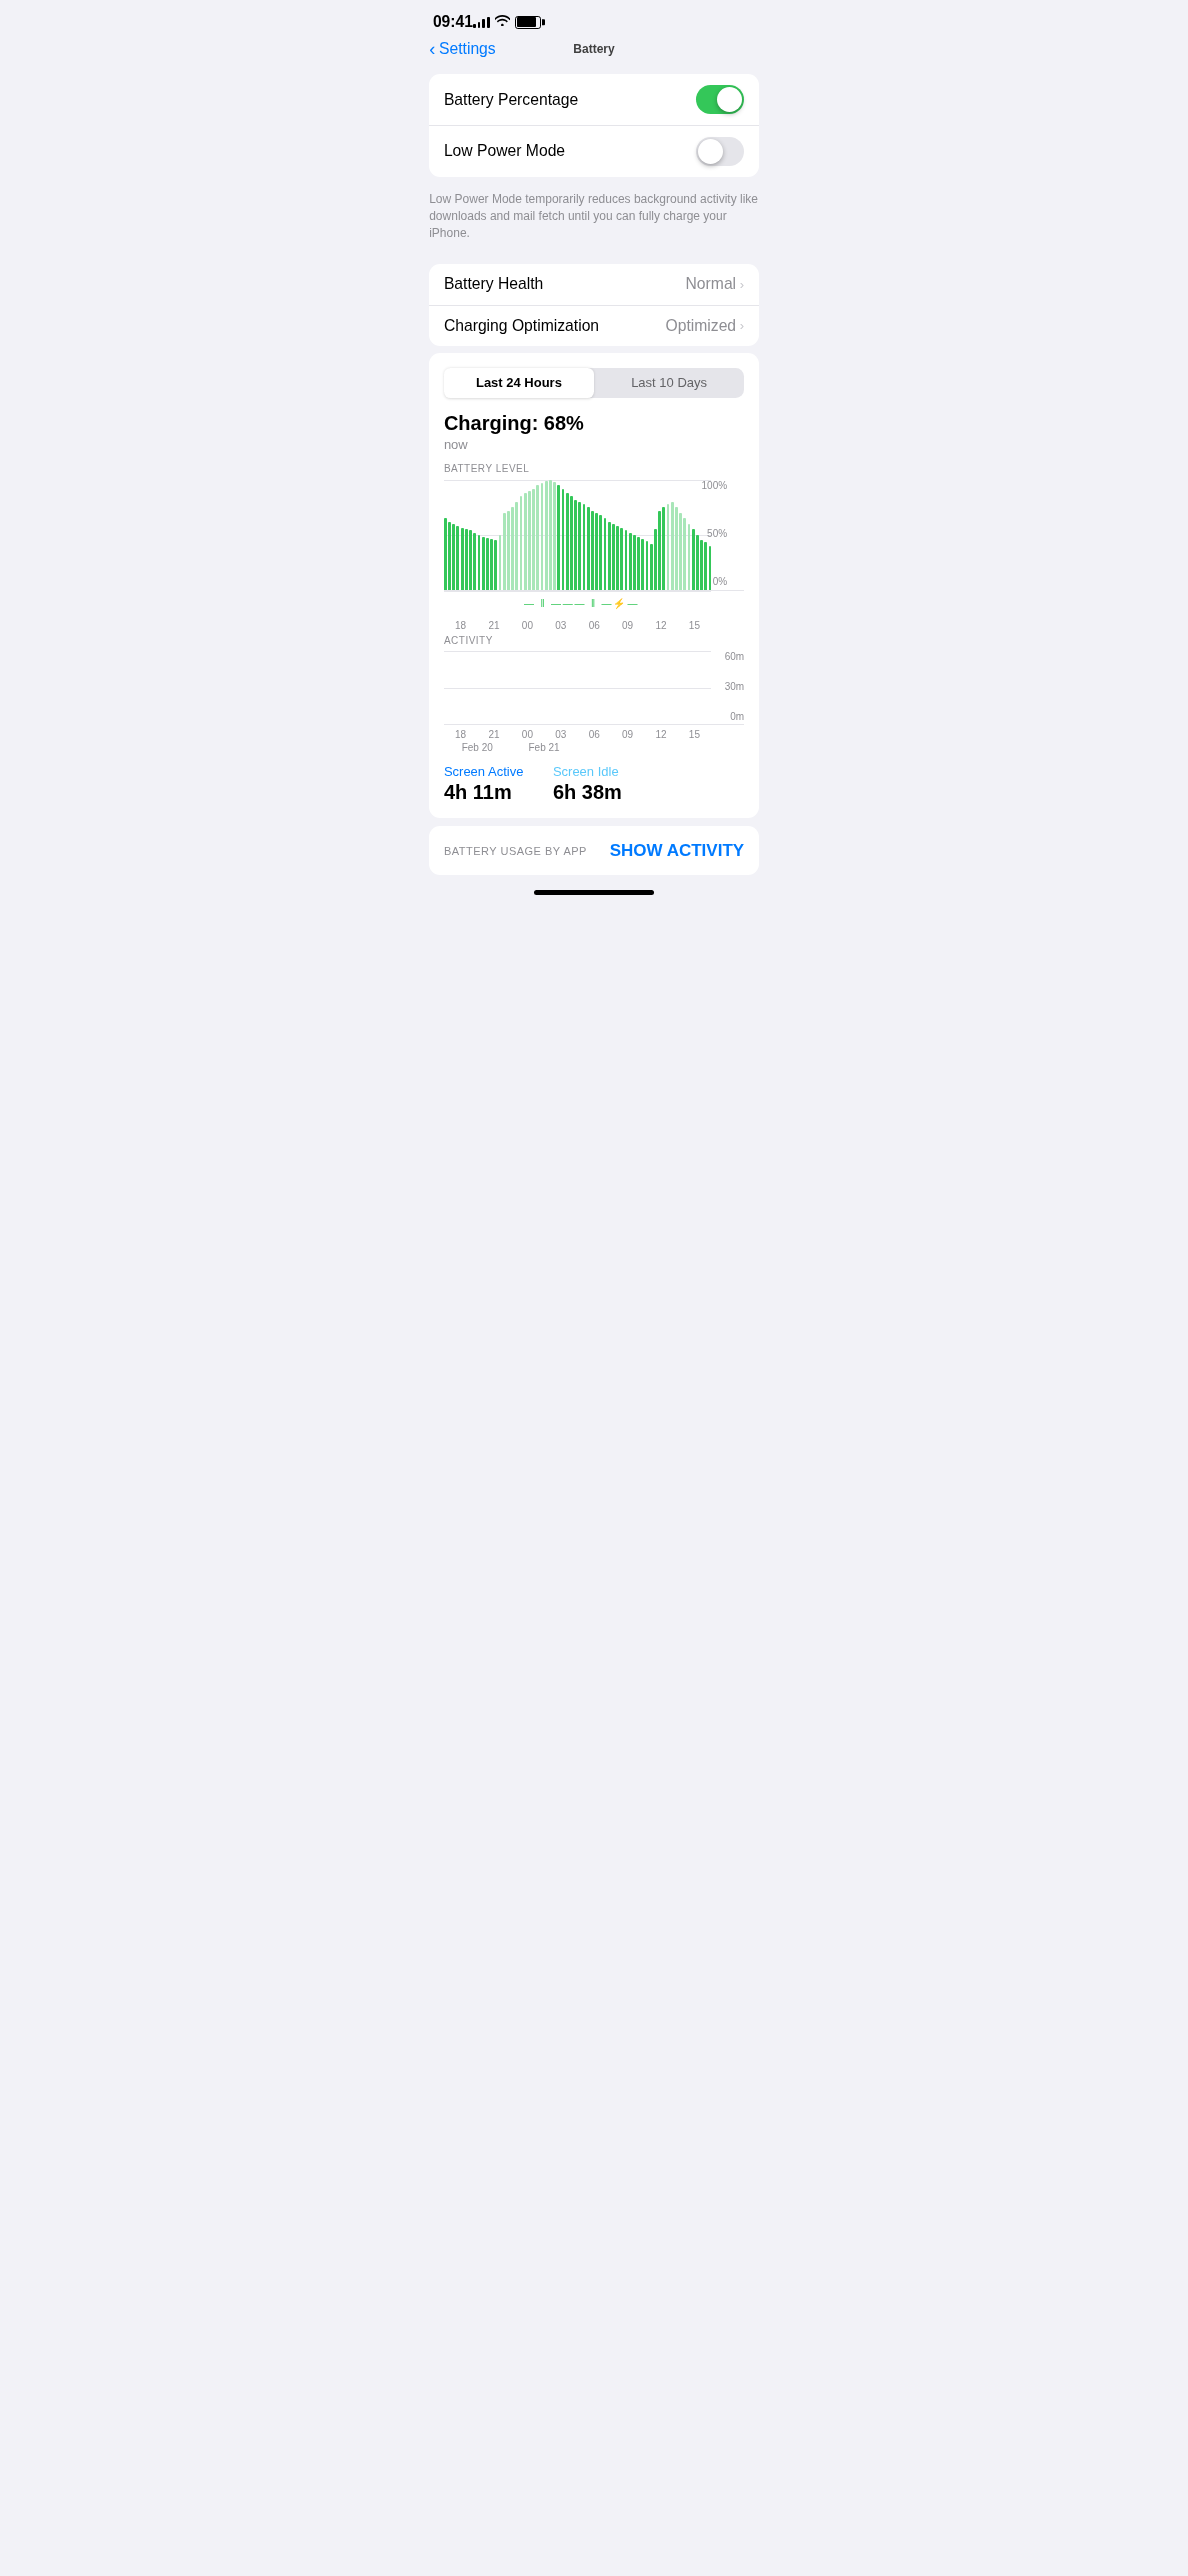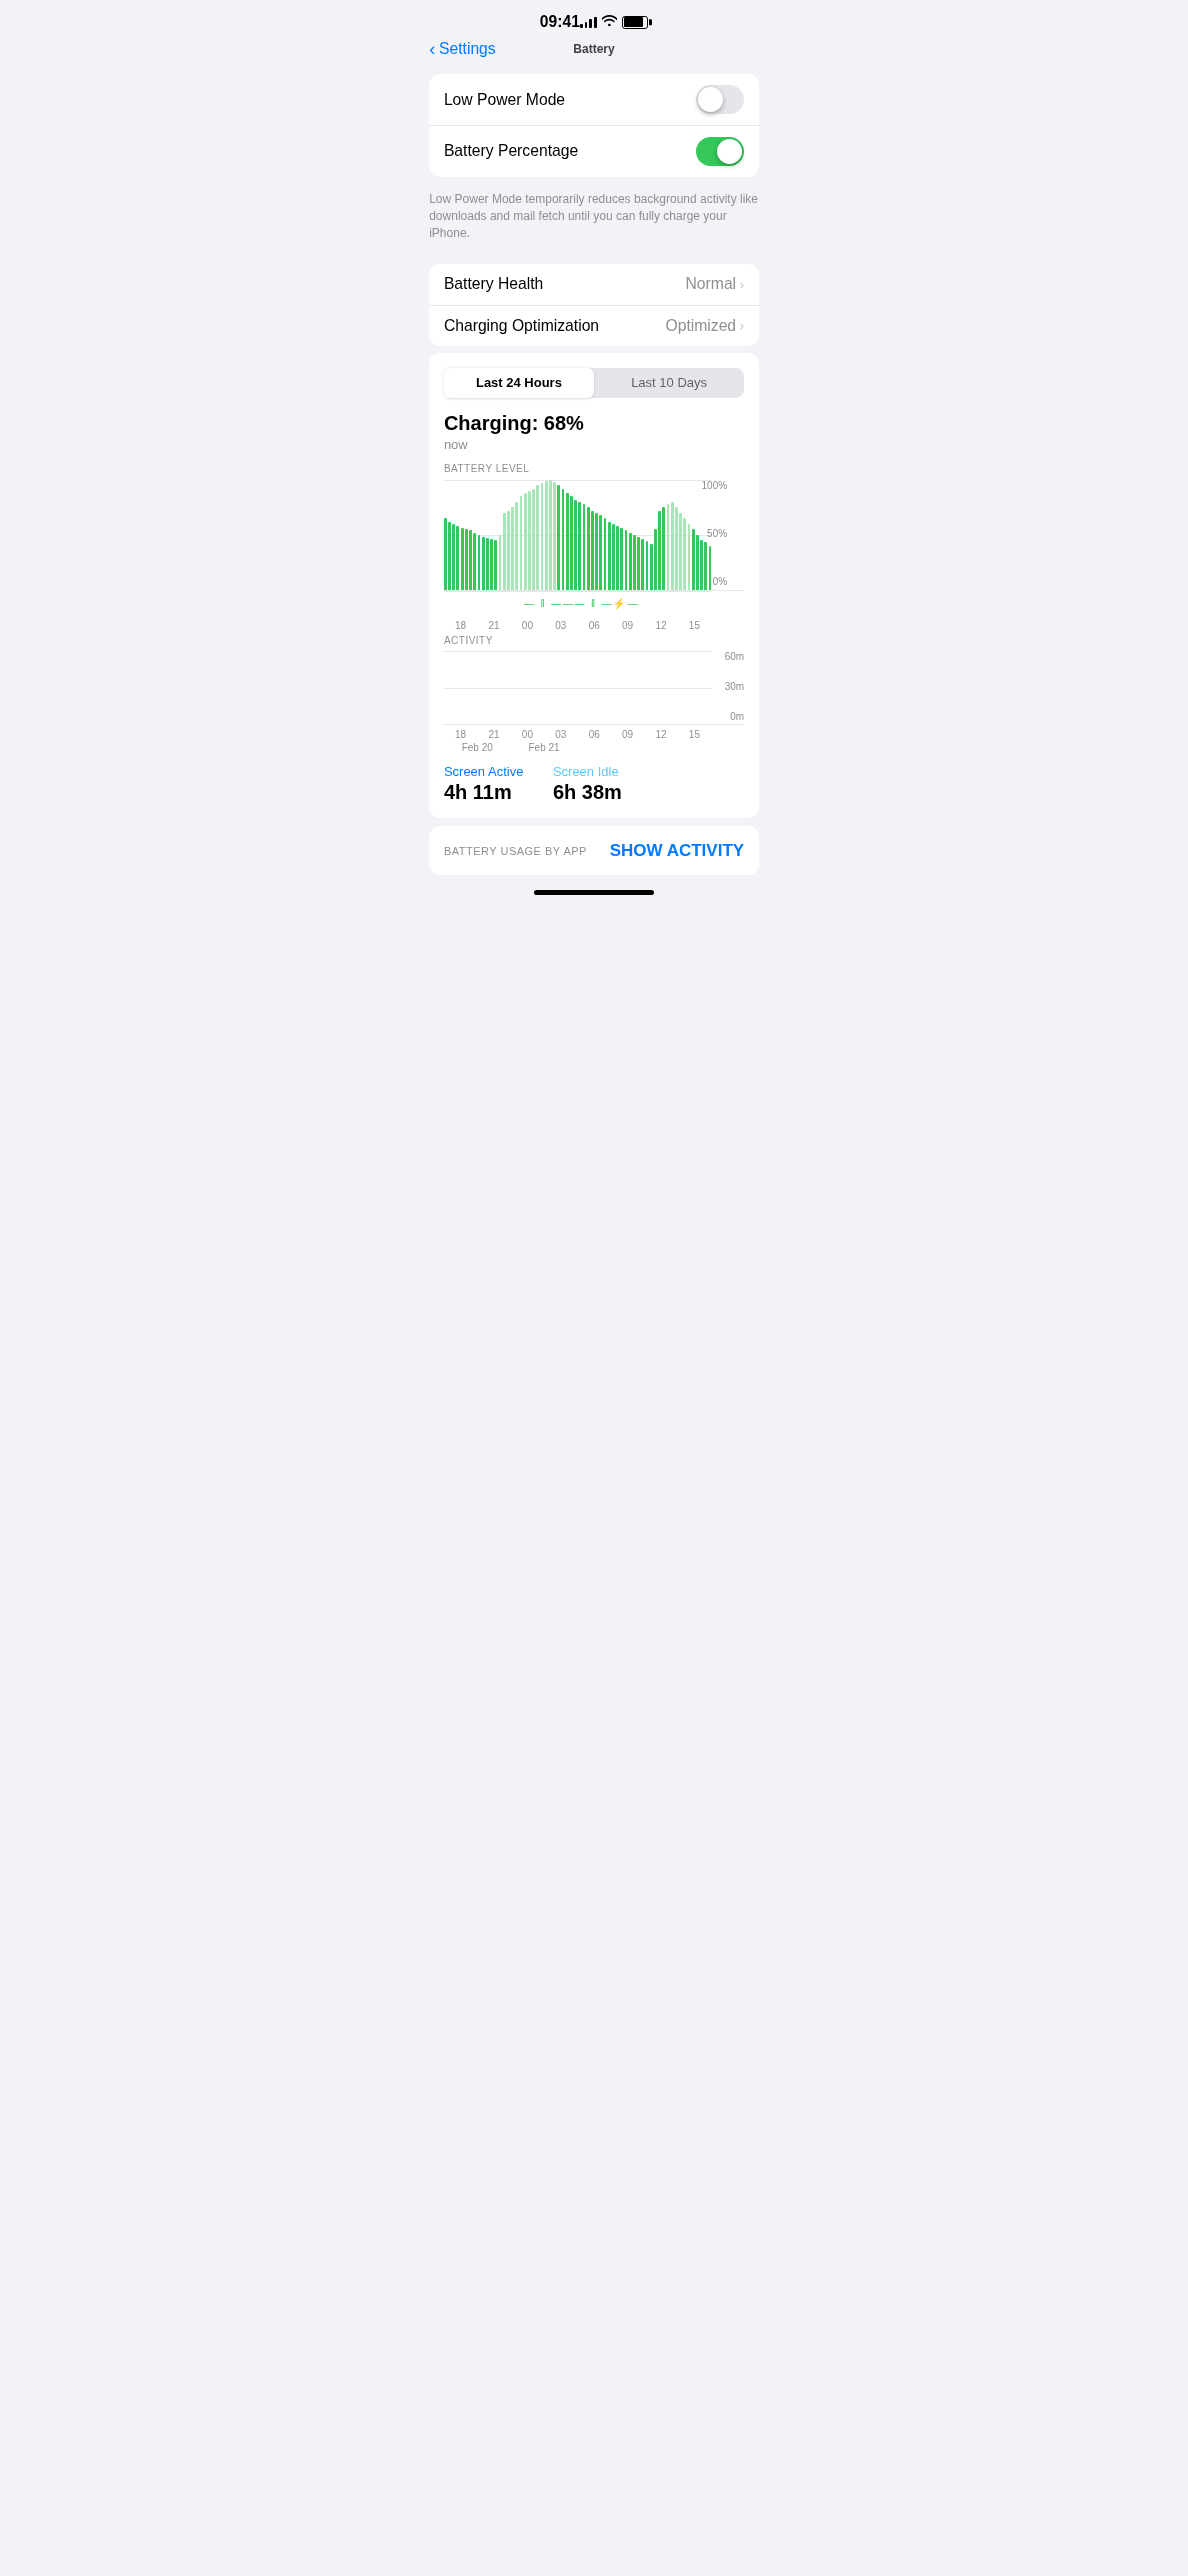--- a/index.html
+++ b/index.html
@@ -9,21 +9,21 @@
       font-family: -apple-system, 'SF Pro Display', 'Helvetica Neue', Arial, sans-serif;
       width: 359px;
       margin: 0 auto;
       min-height: 778px;
       overflow-x: hidden;
     }
 
     
     .status-bar {
       display: flex;
-      justify-content: center;
+      justify-content: flex-start;
       align-items: center;
       padding: 13px 18.4px 7.4px;
       background: #f2f2f7;
     }
     .status-time {
       font-size: 15.7px;
       font-weight: 600;
       color: #000;
     }
     .status-icons {
@@ -421,28 +421,28 @@
 <div class="nav-bar">
   <div class="nav-back">
     <span class="nav-back-chevron">‹</span>
     <span>Settings</span>
   </div>
   <span class="nav-title">Battery</span>
 </div>
 
 <div class="settings-card">
   <div class="settings-row">
+    <span class="settings-label">Battery Percentage</span>
+    <div class="toggle on">
+      <div class="toggle-thumb"></div>
+    </div>
+  </div>
+  <div class="settings-row">
     <span class="settings-label">Low Power Mode</span>
     <div class="toggle off">
-      <div class="toggle-thumb"></div>
-    </div>
-  </div>
-  <div class="settings-row">
-    <span class="settings-label">Battery Percentage</span>
-    <div class="toggle on">
       <div class="toggle-thumb"></div>
     </div>
   </div>
 </div>
 <div class="description-text">Low Power Mode temporarily reduces background activity like downloads and mail fetch until you can fully charge your iPhone.</div>
 
 <div class="settings-card">
   <div class="settings-row">
     <span class="settings-label">Battery Health</span>
     <div class="settings-row-value">

